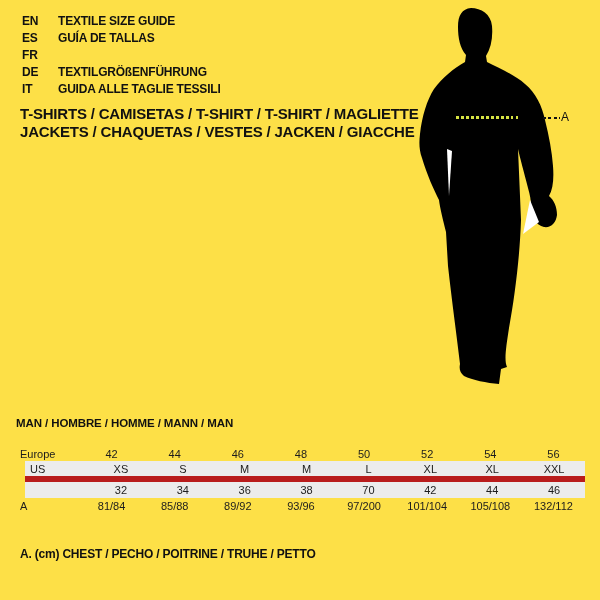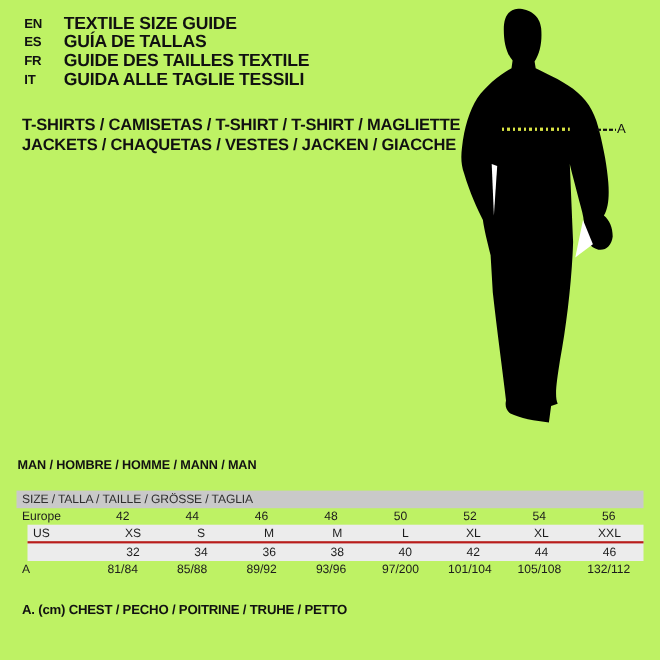--- a/index.html
+++ b/index.html
@@ -1,43 +1,43 @@
 <!DOCTYPE html>
 <html><head>
 <meta charset="utf-8">
 <style>
   html,body{margin:0;padding:0;background:#fff;}
   .canvas{
-    position:relative;width:600px;height:600px;background:#bef264;overflow:hidden;
+    position:relative;width:600px;height:600px;background:#fde047;overflow:hidden;
     font-family:"Liberation Sans", sans-serif;color:#111;
   }
   
   .lang-list{position:absolute;left:22px;top:13px;}
   .lang-row{display:flex;height:17px;line-height:17px;}
   .lang-code{width:36px;font-size:12px;font-weight:700;letter-spacing:-0.2px;}
-  .lang-label{font-size:16px;font-weight:700;letter-spacing:-0.2px;text-align:right;}
+  .lang-label{font-size:12px;font-weight:700;letter-spacing:-0.2px;text-align:right;}
   
   .categories{position:absolute;left:20px;top:105px;}
   .cat-line{font-size:15px;font-weight:700;letter-spacing:-0.2px;line-height:17.5px;white-space:nowrap;}
   
   .figure-svg{position:absolute;left:400px;top:0px;width:200px;height:400px;}
   .chest-dash{position:absolute;left:456px;top:116px;width:62px;height:3px;
     background:repeating-linear-gradient(90deg,var(--dash) 0 2.5px,transparent 2.5px 5px);}
   .pointer-dash{position:absolute;left:543px;top:117px;width:17px;height:2px;
     background:repeating-linear-gradient(90deg,#111 0 3px,transparent 3px 5.5px);}
   .measure-label{position:absolute;left:561px;top:110px;font-size:12px;font-weight:400;}
   
   .section-title{position:absolute;left:16px;top:417px;font-size:11.5px;font-weight:700;letter-spacing:-0.1px;}
   
   .size-table{position:absolute;left:15px;top:446px;width:570px;font-size:11px;color:#1c1c1c;}
   .thead{height:16px;line-height:16px;background:var(--hdrbg);padding-left:5px;color:#2e2e2e;
     font-size:11px;letter-spacing:-0.1px;}
   .trow{display:flex;height:15px;line-height:17px;}
   .trow.alt{background:var(--altbg);margin-left:10px;}
-  .trow.alt + .trow.alt{border-top:2px solid #b91c1c;height:16px;line-height:16px;}
+  .trow.alt + .trow.alt{border-top:6px solid #b91c1c;height:16px;line-height:16px;}
   .tlabel{width:60px;padding-left:5px;text-align:left;}
   .tcell{flex:1;text-align:center;}
   
   .footnote{position:absolute;left:20px;top:547px;font-size:12px;font-weight:700;letter-spacing:-0.2px;}
 </style>
 </head>
 <body>
 
 <div class="canvas" style="--dash: #d6e243; --hdrbg: #c9c9c9; --altbg: #ececec;">
 
@@ -45,21 +45,24 @@
     <div class="lang-row">
       <span class="lang-code">EN</span>
       <span class="lang-label">TEXTILE SIZE GUIDE</span>
     </div>
     <div class="lang-row">
       <span class="lang-code">ES</span>
       <span class="lang-label">GUÍA DE TALLAS</span>
     </div>
     <div class="lang-row">
       <span class="lang-code">FR</span>
-      <span class="lang-label">GUIDE DES TAILLES TEXTILE</span>
+    </div>
+    <div class="lang-row">
+      <span class="lang-code">DE</span>
+      <span class="lang-label">TEXTILGRÖßENFÜHRUNG</span>
     </div>
     <div class="lang-row">
       <span class="lang-code">IT</span>
       <span class="lang-label">GUIDA ALLE TAGLIE TESSILI</span>
     </div>
   </div>
 
   <div class="categories">
     <div class="cat-line">T-SHIRTS / CAMISETAS / T-SHIRT / T-SHIRT / MAGLIETTE</div>
     <div class="cat-line">JACKETS / CHAQUETAS / VESTES / JACKEN / GIACCHE</div>
@@ -102,21 +105,20 @@
     <polygon points="530,200 523,234 539,222" fill="#fff"></polygon>
   </svg>
 
   <div class="chest-dash"></div>
   <div class="pointer-dash"></div>
   <div class="measure-label">A</div>
 
   <div class="section-title">MAN / HOMBRE / HOMME / MANN / MAN</div>
 
   <div class="size-table">
-    <div class="thead">SIZE / TALLA / TAILLE / GRÖSSE / TAGLIA</div>
 
     <div class="trow">
       <span class="tlabel">Europe</span>
       <span class="tcell">42</span>
       <span class="tcell">44</span>
       <span class="tcell">46</span>
       <span class="tcell">48</span>
       <span class="tcell">50</span>
       <span class="tcell">52</span>
       <span class="tcell">54</span>
@@ -134,21 +136,21 @@
       <span class="tcell">XL</span>
       <span class="tcell">XXL</span>
     </div>
 
     <div class="trow alt">
       <span class="tlabel"></span>
       <span class="tcell">32</span>
       <span class="tcell">34</span>
       <span class="tcell">36</span>
       <span class="tcell">38</span>
-      <span class="tcell">40</span>
+      <span class="tcell">70</span>
       <span class="tcell">42</span>
       <span class="tcell">44</span>
       <span class="tcell">46</span>
     </div>
 
     <div class="trow">
       <span class="tlabel">A</span>
       <span class="tcell">81/84</span>
       <span class="tcell">85/88</span>
       <span class="tcell">89/92</span>

